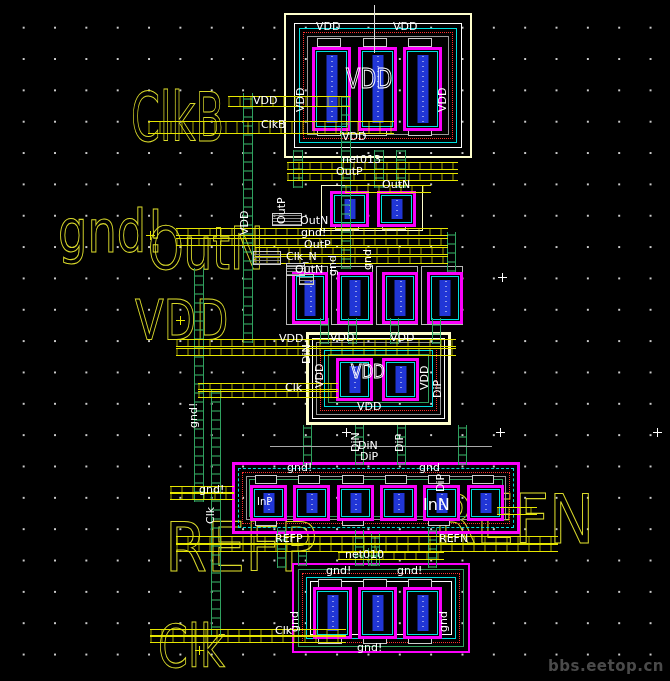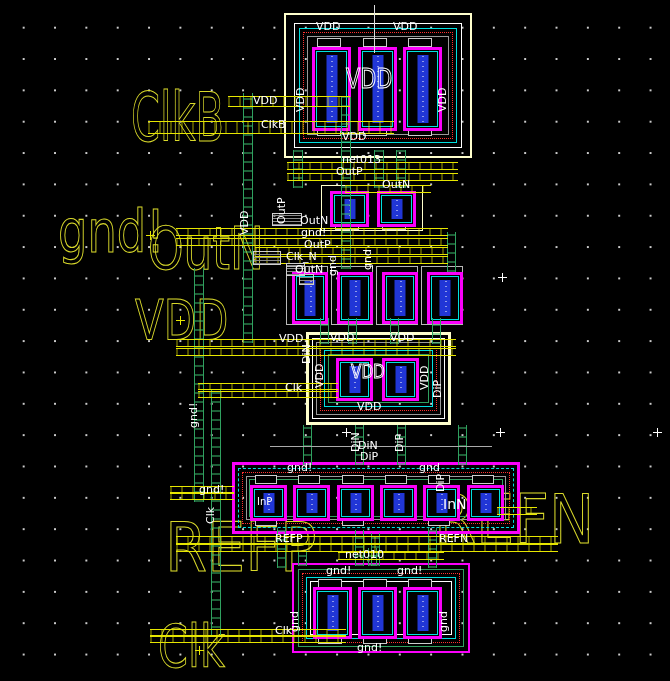--- a/index.html
+++ b/index.html
@@ -263,32 +263,33 @@
   <span class="lbl v" style="left:350px;top:452px">DiN</span>
   <span class="lbl v" style="left:394px;top:452px">DiP</span>
   <span class="lbl" style="left:358px;top:440px">DiN</span>
   <span class="lbl" style="left:360px;top:451px">DiP</span>
   <span class="lbl" style="left:287px;top:462px">gnd!</span>
   <span class="lbl" style="left:419px;top:462px">gnd</span>
   <span class="lbl v" style="left:435px;top:492px">DiP</span>
   <span class="lbl" style="left:199px;top:484px">gnd!</span>
   <span class="lbl v" style="left:205px;top:524px">Clk</span>
   <span class="lbl" style="left:257px;top:497px;font-size:10px">InP</span>
-  <span class="lbl" style="left:443px;top:497px;font-size:14px">InN</span>
+  <span class="lbl" style="left:423px;top:497px;font-size:16px">InN</span>
   <span class="lbl" style="left:275px;top:533px">REFP</span>
   <span class="lbl" style="left:439px;top:533px">REFN</span>
   <span class="lbl" style="left:345px;top:549px">net010</span>
   <span class="lbl" style="left:326px;top:565px">gnd!</span>
   <span class="lbl" style="left:397px;top:565px">gnd!</span>
   <span class="lbl v" style="left:289px;top:632px">gnd</span>
   <span class="lbl v" style="left:438px;top:632px">gnd</span>
   <span class="lbl" style="left:275px;top:625px">Clk</span>
   <span class="lbl" style="left:357px;top:642px">gnd!</span>
 
   <div class="plus" style="left:498px;top:273px"></div>
   <div class="plus" style="left:342px;top:428px"></div>
   <div class="plus" style="left:496px;top:428px"></div>
   <div class="plus" style="left:653px;top:428px"></div>
   <div class="plus yel" style="left:146px;top:231px"></div>
   <div class="plus yel" style="left:176px;top:316px"></div>
   <div class="plus yel" style="left:195px;top:646px"></div>
 
+  <div class="watermark">bbs.eetop.cn</div>
 </div>
 
 </body></html>

